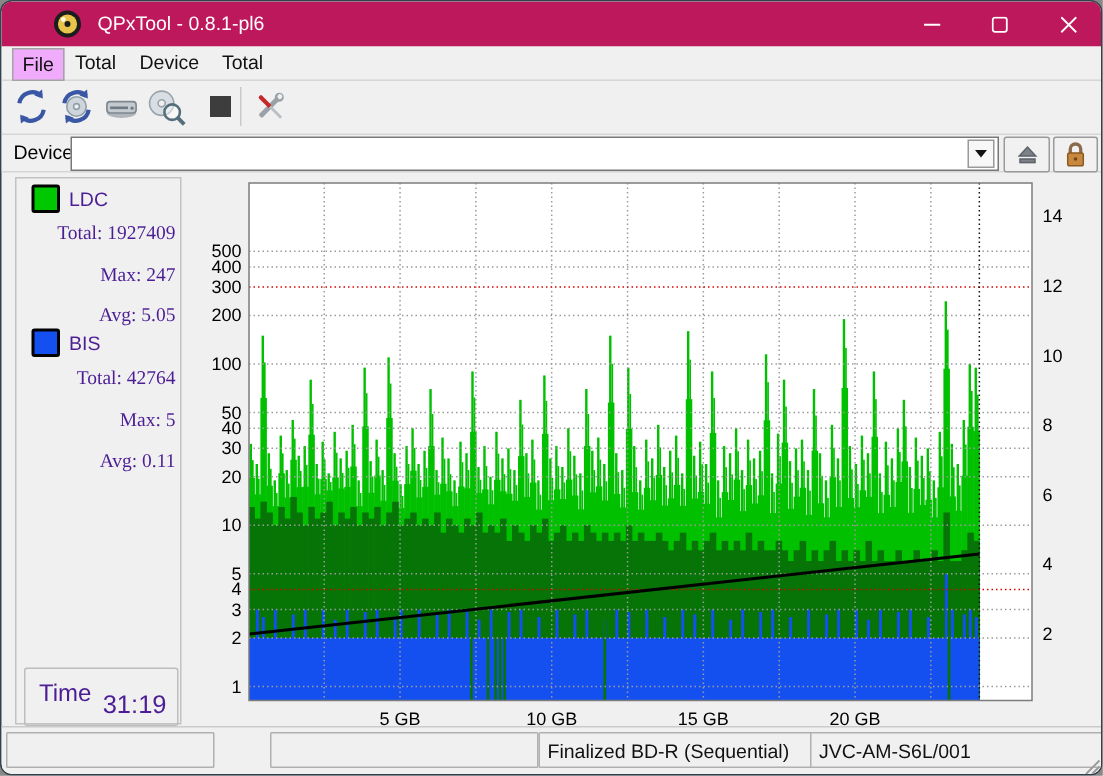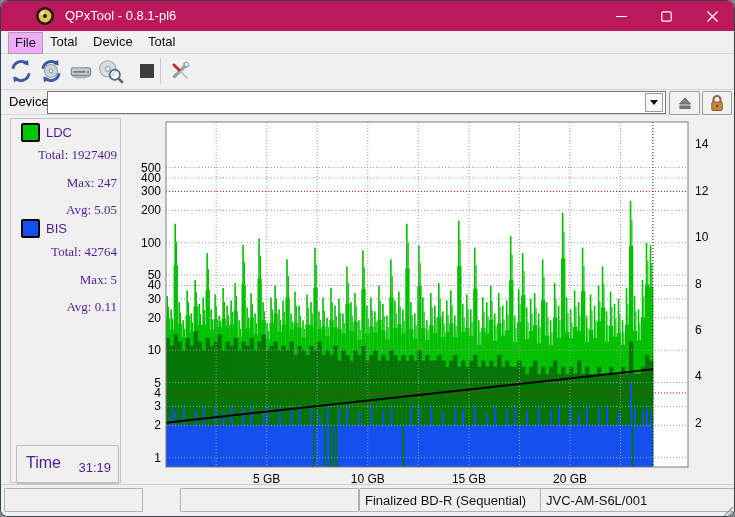--- a/index.html
+++ b/index.html
@@ -45,21 +45,21 @@
   .swatch-label{position:absolute;left:35px;}
   #ldc-label{top:6px}#bis-label{top:102px}
   .stat-line{position:absolute;left:8px;width:98px;text-align:right;font-family:Liberation Serif, serif;}
   #ldc-total{top:28px}#ldc-max{top:56px}#ldc-avg{top:83px}
   #bis-total{top:125px}#bis-max{top:153px}#bis-avg{top:180px}
   #detailed-button{position:absolute;left:9px;top:300px;width:97px;height:19px;background:#fdfdfd;
                    border:1px solid #8a8a8a;border-radius:2px;text-align:center;line-height:18px;font-size:13px;}
   #time-groupbox{position:absolute;left:5px;top:326px;width:101px;height:37px;border:1px solid #bdbdbd;
                  border-radius:2px;}
   #time-label{position:absolute;left:6px;top:-8px;background:#f0f0f0;padding:0 3px;font-size:16px;margin-top:16px;}
-  #time-value{position:absolute;right:7px;top:14px;font-size:13px;}
+  #time-value{position:absolute;right:7px;top:14px;font-size:17px;}
   
   #chart{position:absolute;left:122px;top:113px;}
   #chart text{font-family:"Liberation Sans",sans-serif;font-size:12px;fill:#000;}
   
   #statusbar{position:absolute;left:0;top:483px;width:735px;height:34px;background:#f0f0f0;
              border-top:1px solid #cbcbcb;font-size:13px;}
   .status-sec{position:absolute;top:3px;height:24px;line-height:24px;border:1px solid #b0b0b0;
               box-sizing:border-box;padding-left:5px;color:#111;background:#f0f0f0;border-radius:1px;}
   #ssec0{left:3px;width:139px}#ssec1{left:179px;width:179px}#ssec2{left:358px;width:191px}#ssec3{left:539px;width:228px}
   #resize-grip{position:absolute;right:2px;bottom:2px;}

